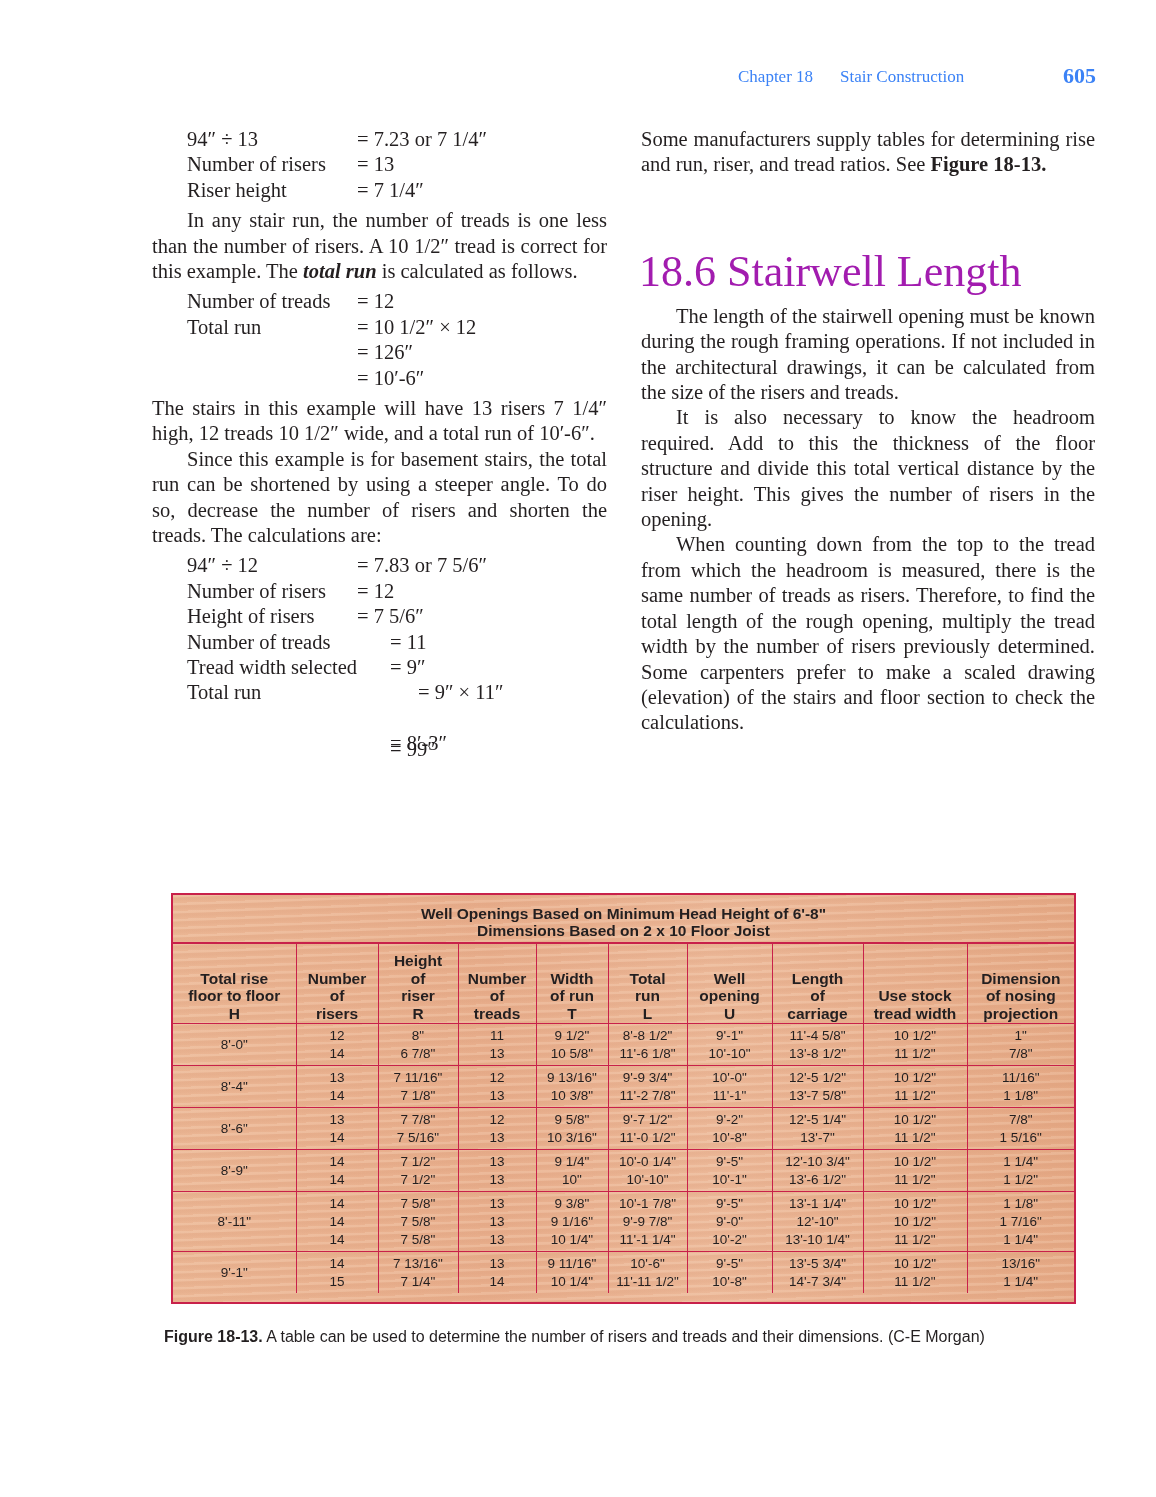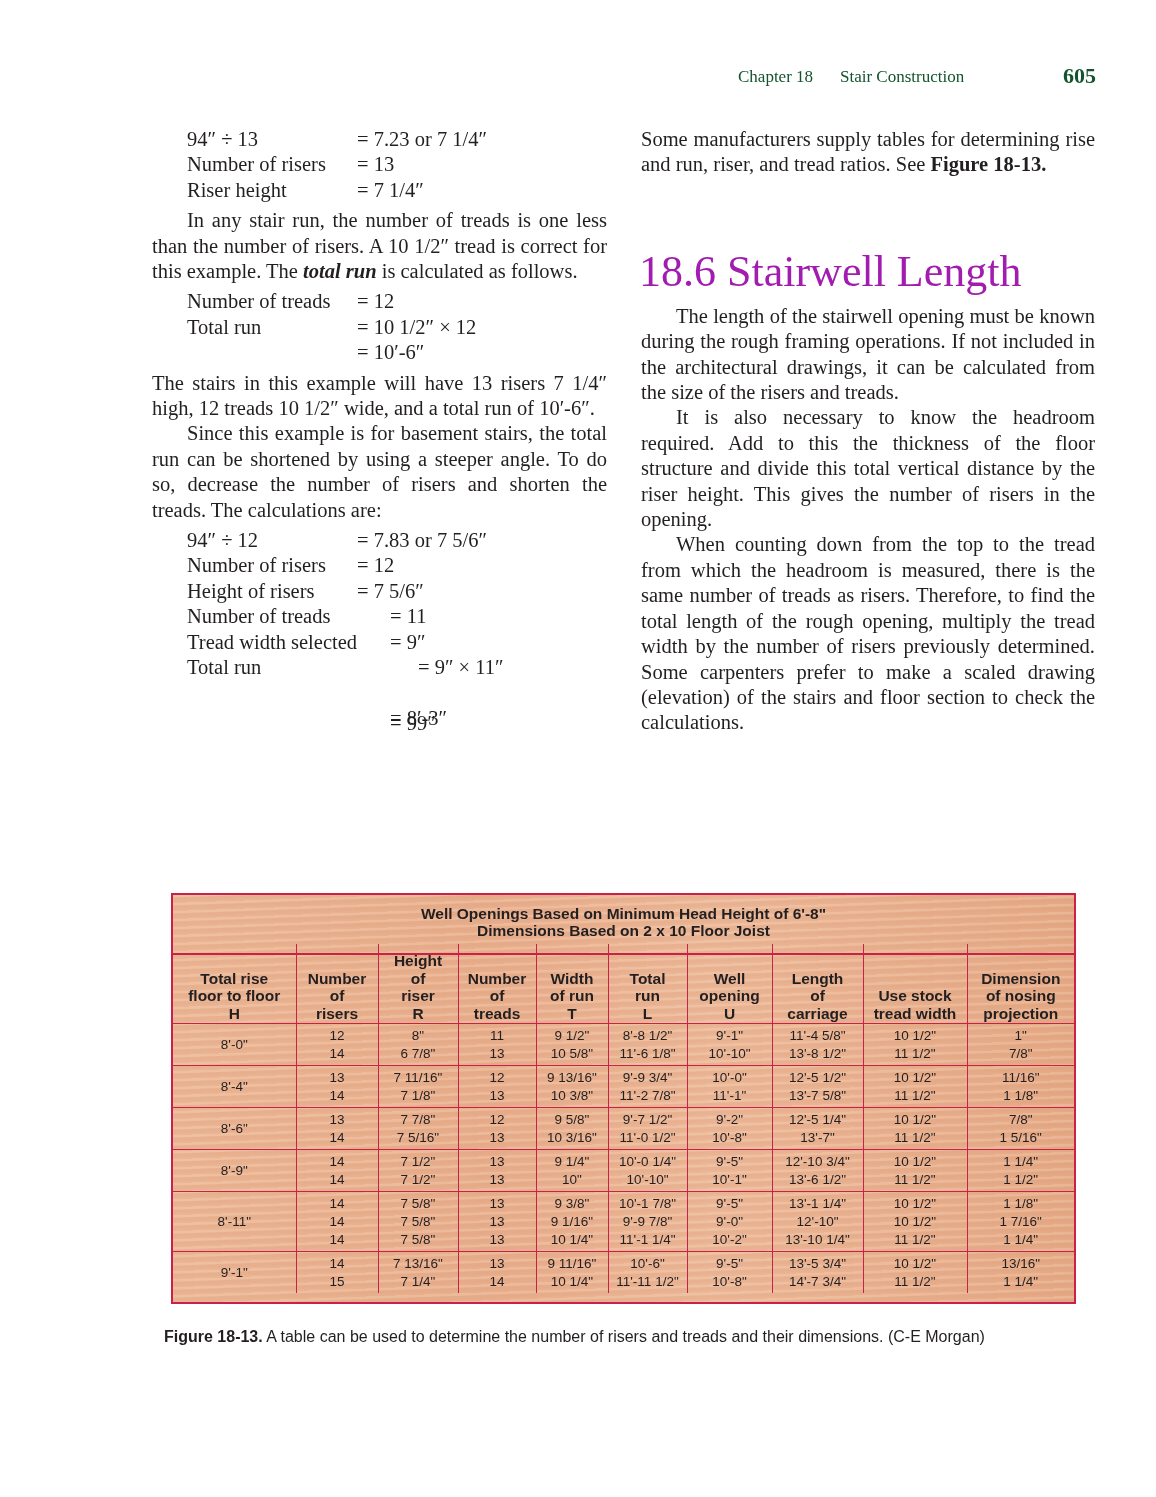--- a/index.html
+++ b/index.html
@@ -1,17 +1,17 @@
 <!DOCTYPE html>
 <html><head>
 <meta charset="utf-8">
 <style>
   html, body { margin: 0; padding: 0; background: #ffffff; }
   body { width: 1156px; height: 1497px; position: relative; overflow: hidden; color: #231f20; }
-  .running-head { position: absolute; top: 63px; left: 738px; width: 360px; height: 28px; font-family: "Liberation Serif", serif; font-size: 17px; color: #14532d; }
+  .running-head { position: absolute; top: 63px; left: 738px; width: 360px; height: 28px; font-family: "Liberation Serif", serif; font-size: 17px; color: #3b82f6; }
   .running-head .chap { position: absolute; left: 0; top: 4px; }
   .running-head .title { position: absolute; left: 102px; top: 4px; }
   .running-head .pagenum { position: absolute; right: 2px; top: 0; font-weight: bold; font-size: 22px; }
 
   .col { position: absolute; font-family: "Liberation Serif", serif; font-size: 20.5px; line-height: 25.4px; color: #231f20; }
   .col-left { left: 152px; top: 127px; width: 455px; }
   .col-right { left: 641px; top: 127px; width: 454px; }
 
   .calc { position: relative; height: 25.4px; white-space: nowrap; }
   .calc .lbl { position: absolute; left: 35px; }
@@ -21,21 +21,21 @@
   .gap-s { height: 5px; }
 
   .sec-head { font-family: "Liberation Serif", serif; color: #a21caf; font-size: 44px; line-height: 52px; margin: 68px 0 6px -2px; white-space: nowrap; }
 
   .figure { position: absolute; left: 171px; top: 893px; width: 905px; height: 411px; border: 2px solid #c8214a; box-sizing: border-box;
     background-color: #e9b08e;
     background-image:
       repeating-linear-gradient(178deg, rgba(255,235,215,0.18) 0px, rgba(255,235,215,0.18) 2px, rgba(200,130,95,0.10) 3px, rgba(200,130,95,0.10) 5px, rgba(255,230,210,0.0) 8px),
       linear-gradient(90deg, #ebb694 0%, #e8ae8c 35%, #ecb898 60%, #e5a985 100%);
     font-family: "Liberation Sans", sans-serif; color: #231f20; }
-  .fig-title { position: absolute; left: 0; right: 0; top: 0; height: 60px; border-bottom: 2px solid #c8214a; text-align: center; font-weight: bold; font-size: 15.5px; line-height: 17px; padding-top: 10px; box-sizing: border-box; }
+  .fig-title { position: absolute; left: 0; right: 0; top: 0; height: 49px; border-bottom: 2px solid #c8214a; text-align: center; font-weight: bold; font-size: 15.5px; line-height: 17px; padding-top: 10px; box-sizing: border-box; }
   table.well { position: absolute; left: 0; top: 49px; width: 901px; border-collapse: collapse; table-layout: fixed; }
   table.well th, table.well td { border-left: 1.5px solid #c8214a; border-right: 1.5px solid #c8214a; text-align: center; padding: 0; }
   table.well th:first-child, table.well td:first-child { border-left: none; }
   table.well th:last-child, table.well td:last-child { border-right: none; }
   table.well thead th { font-weight: bold; font-size: 15.5px; line-height: 17.5px; height: 78px; vertical-align: bottom; padding-bottom: 1px; border-bottom: 1.5px solid #c8214a; }
   table.well tbody td { font-size: 13.5px; line-height: 18px; vertical-align: middle; border-bottom: 1.5px solid #c8214a; padding: 3px 0 2px; }
   table.well tbody tr:last-child td { border-bottom: none; }
   table.well td .line { display: block; height: 18px; }
   .caption { position: absolute; left: 152px; top: 1326px; width: 940px; font-family: "Liberation Sans", sans-serif; font-size: 16px; line-height: 21px; color: #231f20; text-align: justify; margin-left: 12px; }
   .caption b { font-weight: bold; }
@@ -68,20 +68,24 @@
   <p class="p indent"><span>In any stair run, the number of treads is one less than the number of risers. A 10 1/2″ tread is correct for this example. The </span><b><i>total run</i></b><span> is calculated as follows.</span></p>
   <div class="gap-s"></div>
   <div id="calc2">
       <div class="calc">
         <span class="lbl">Number of treads</span>
         <span class="val" style="left: 205px;">= 12</span>
       </div>
       <div class="calc">
         <span class="lbl">Total run</span>
         <span class="val" style="left: 205px;">= 10 1/2″ × 12</span>
+      </div>
+      <div class="calc">
+        <span class="lbl"></span>
+        <span class="val" style="left: 205px;">= 126″</span>
       </div>
       <div class="calc">
         <span class="lbl"></span>
         <span class="val" style="left: 205px;">= 10′-6″</span>
       </div>
     </div>
   <div class="gap-s"></div>
   <p class="p">The stairs in this example will have 13 risers 7 1/4″ high, 12 treads 10 1/2″ wide, and a total run of 10′-6″.</p>
   <p class="p indent">Since this example is for basement stairs, the total run can be shortened by using a steeper angle. To do so, decrease the number of risers and shorten the treads. The calculations are:</p>
   <div class="gap-s"></div>

